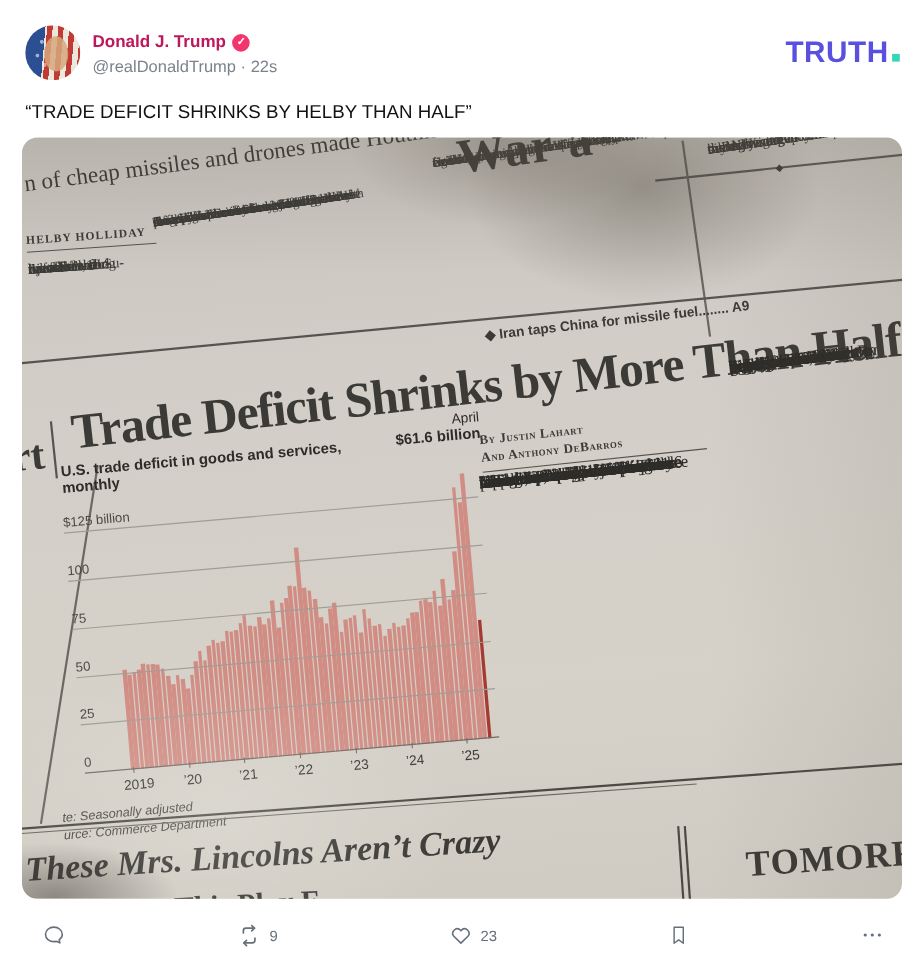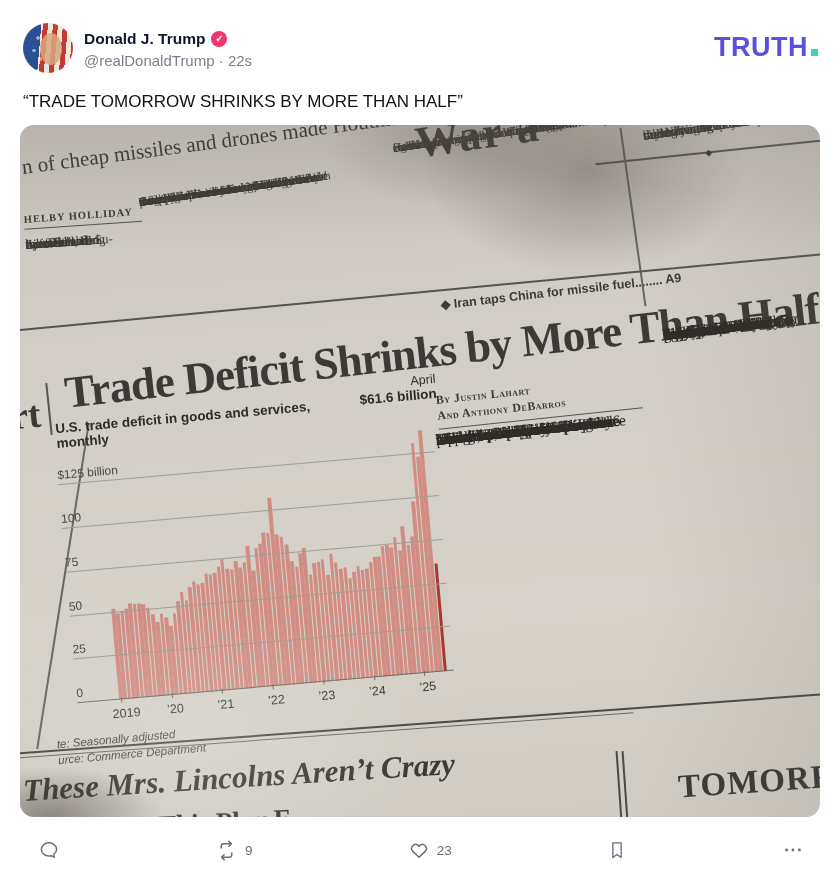--- a/index.html
+++ b/index.html
@@ -10,21 +10,21 @@
   .avatar { position:absolute; left:23px; top:23px; width:50px; height:50px; border-radius:50%; overflow:hidden;
             background:
               radial-gradient(circle at 30% 30%, rgba(255,255,255,.55) 0 1.5px, transparent 2px),
               radial-gradient(circle at 22% 55%, rgba(255,255,255,.55) 0 1.5px, transparent 2px),
               radial-gradient(circle at 35% 72%, rgba(255,255,255,.5) 0 1.5px, transparent 2px),
               linear-gradient(95deg, #2c4e93 0 34%, transparent 34%),
               repeating-linear-gradient(95deg, #c13a34 0 5px, #ece7dd 5px 10px);
             }
   .avatar .face { position:absolute; left:17px; top:10px; width:22px; height:32px; border-radius:50%; background:rgba(214,168,126,.85); }
   .name-row { position:absolute; left:84px; top:30px; display:flex; align-items:center; gap:6px; }
-  .author { font-size:15.5px; font-weight:700; color:#0f172a; }
+  .author { font-size:15.5px; font-weight:700; color:#be185d; }
   .badge { width:16px; height:16px; border-radius:50%; background:#f2356d; color:#fff; font-size:10px; line-height:16px; text-align:center; font-weight:700; }
   .handle-row { position:absolute; left:84px; top:52px; font-size:15px; color:#7a828c; }
   .truth-logo { position:absolute; right:22px; top:32px; font-size:27px; font-weight:800; letter-spacing:.5px; color:#5a50e0; font-family:"Liberation Sans",sans-serif; }
   .truth-dot { display:inline-block; width:7px; height:7px; background:#35d6b5; margin-left:3px; }
   .post-text { position:absolute; left:23px; top:92px; font-size:17px; color:#121212; }
 
   
   .photo-card { position:absolute; left:20px; top:125px; width:800px; height:692px; border-radius:14px; overflow:hidden;
                 background:linear-gradient(176deg,#c9c5be 0%, #d2cec7 30%, #d6d2ca 70%, #cfcbc3 100%); }
   .photo-card [class^="np"], .photo-card .frag { position:absolute; color:#3c3a36; }
@@ -122,21 +122,21 @@
     <span class="badge">✓</span>
   </div>
   <div class="handle-row">
     <span>@realDonaldTrump</span>
     <span>·</span>
     <span>22s</span>
   </div>
   <div class="truth-logo"><span>TRUTH</span><span class="truth-dot"></span></div>
 </div>
 
-<div class="post-text">“TRADE TOMORROW SHRINKS BY MORE THAN HALF”</div>
+<div class="post-text">“TRADE DEFICIT SHRINKS BY HELBY THAN HALF”</div>
 
 <div class="photo-card">
 
   <div class="np-fold-head serif">War a</div>
   <div class="np-top-rule">
       <i>◆</i>
     </div>
   <div class="np-subhead serif">n of cheap missiles and drones made Houthis a surprisin</div>
 
   <div class="np-col-left serif">

